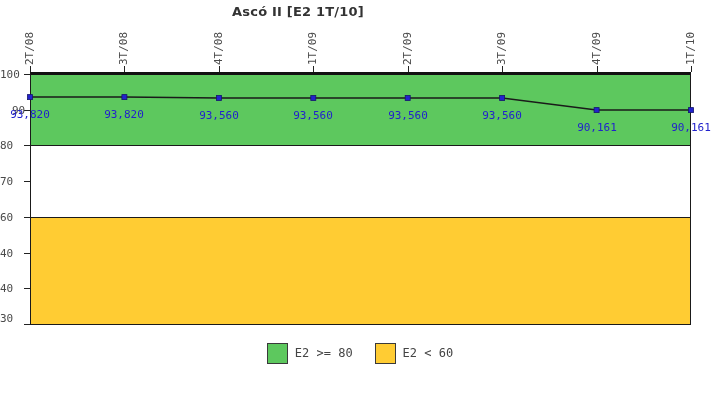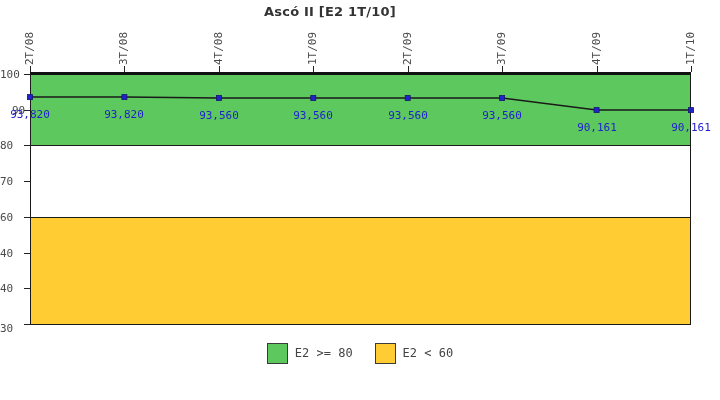--- a/index.html
+++ b/index.html
@@ -14,21 +14,20 @@
   .chart-title {
     position: absolute;
     top: 4px; left: 0;
     width: 596px;
     text-align: center;
     font-family: "DejaVu Sans", sans-serif;
     font-size: 13px;
     font-weight: bold;
     color: #333333;
     letter-spacing: 0.2px;
-    padding-left: 32px;
   }
   .plot {
     position: absolute;
     left: 30px; top: 72px;
     width: 661px; height: 253px;
     box-sizing: border-box;
     border: 1px solid #1a1a1a;
     border-top: 3px solid #111111;
   }
   .band { position: absolute; left: 0; width: 100%; box-sizing: border-box; }
@@ -109,21 +108,21 @@
       <div class="ylabel" style="top: 139px;">80</div>
       <div class="ytick" style="top: 181px;"></div>
       <div class="ylabel" style="top: 175px;">70</div>
       <div class="ytick" style="top: 217px;"></div>
       <div class="ylabel" style="top: 211px;">60</div>
       <div class="ytick" style="top: 253px;"></div>
       <div class="ylabel" style="top: 247px;">40</div>
       <div class="ytick" style="top: 288px;"></div>
       <div class="ylabel" style="top: 282px;">40</div>
       <div class="ytick" style="top: 324px;"></div>
-      <div class="ylabel" style="top: 322px;">30</div>
+      <div class="ylabel" style="top: 312px;">30</div>
       <div class="xtick" style="left: 30px;"></div>
       <div class="xlabel" style="left: 23px; top: 65px;">2T/08</div>
       <div class="xtick" style="left: 124px;"></div>
       <div class="xlabel" style="left: 117px; top: 65px;">3T/08</div>
       <div class="xtick" style="left: 219px;"></div>
       <div class="xlabel" style="left: 212px; top: 65px;">4T/08</div>
       <div class="xtick" style="left: 313px;"></div>
       <div class="xlabel" style="left: 306px; top: 65px;">1T/09</div>
       <div class="xtick" style="left: 408px;"></div>
       <div class="xlabel" style="left: 401px; top: 65px;">2T/09</div>

